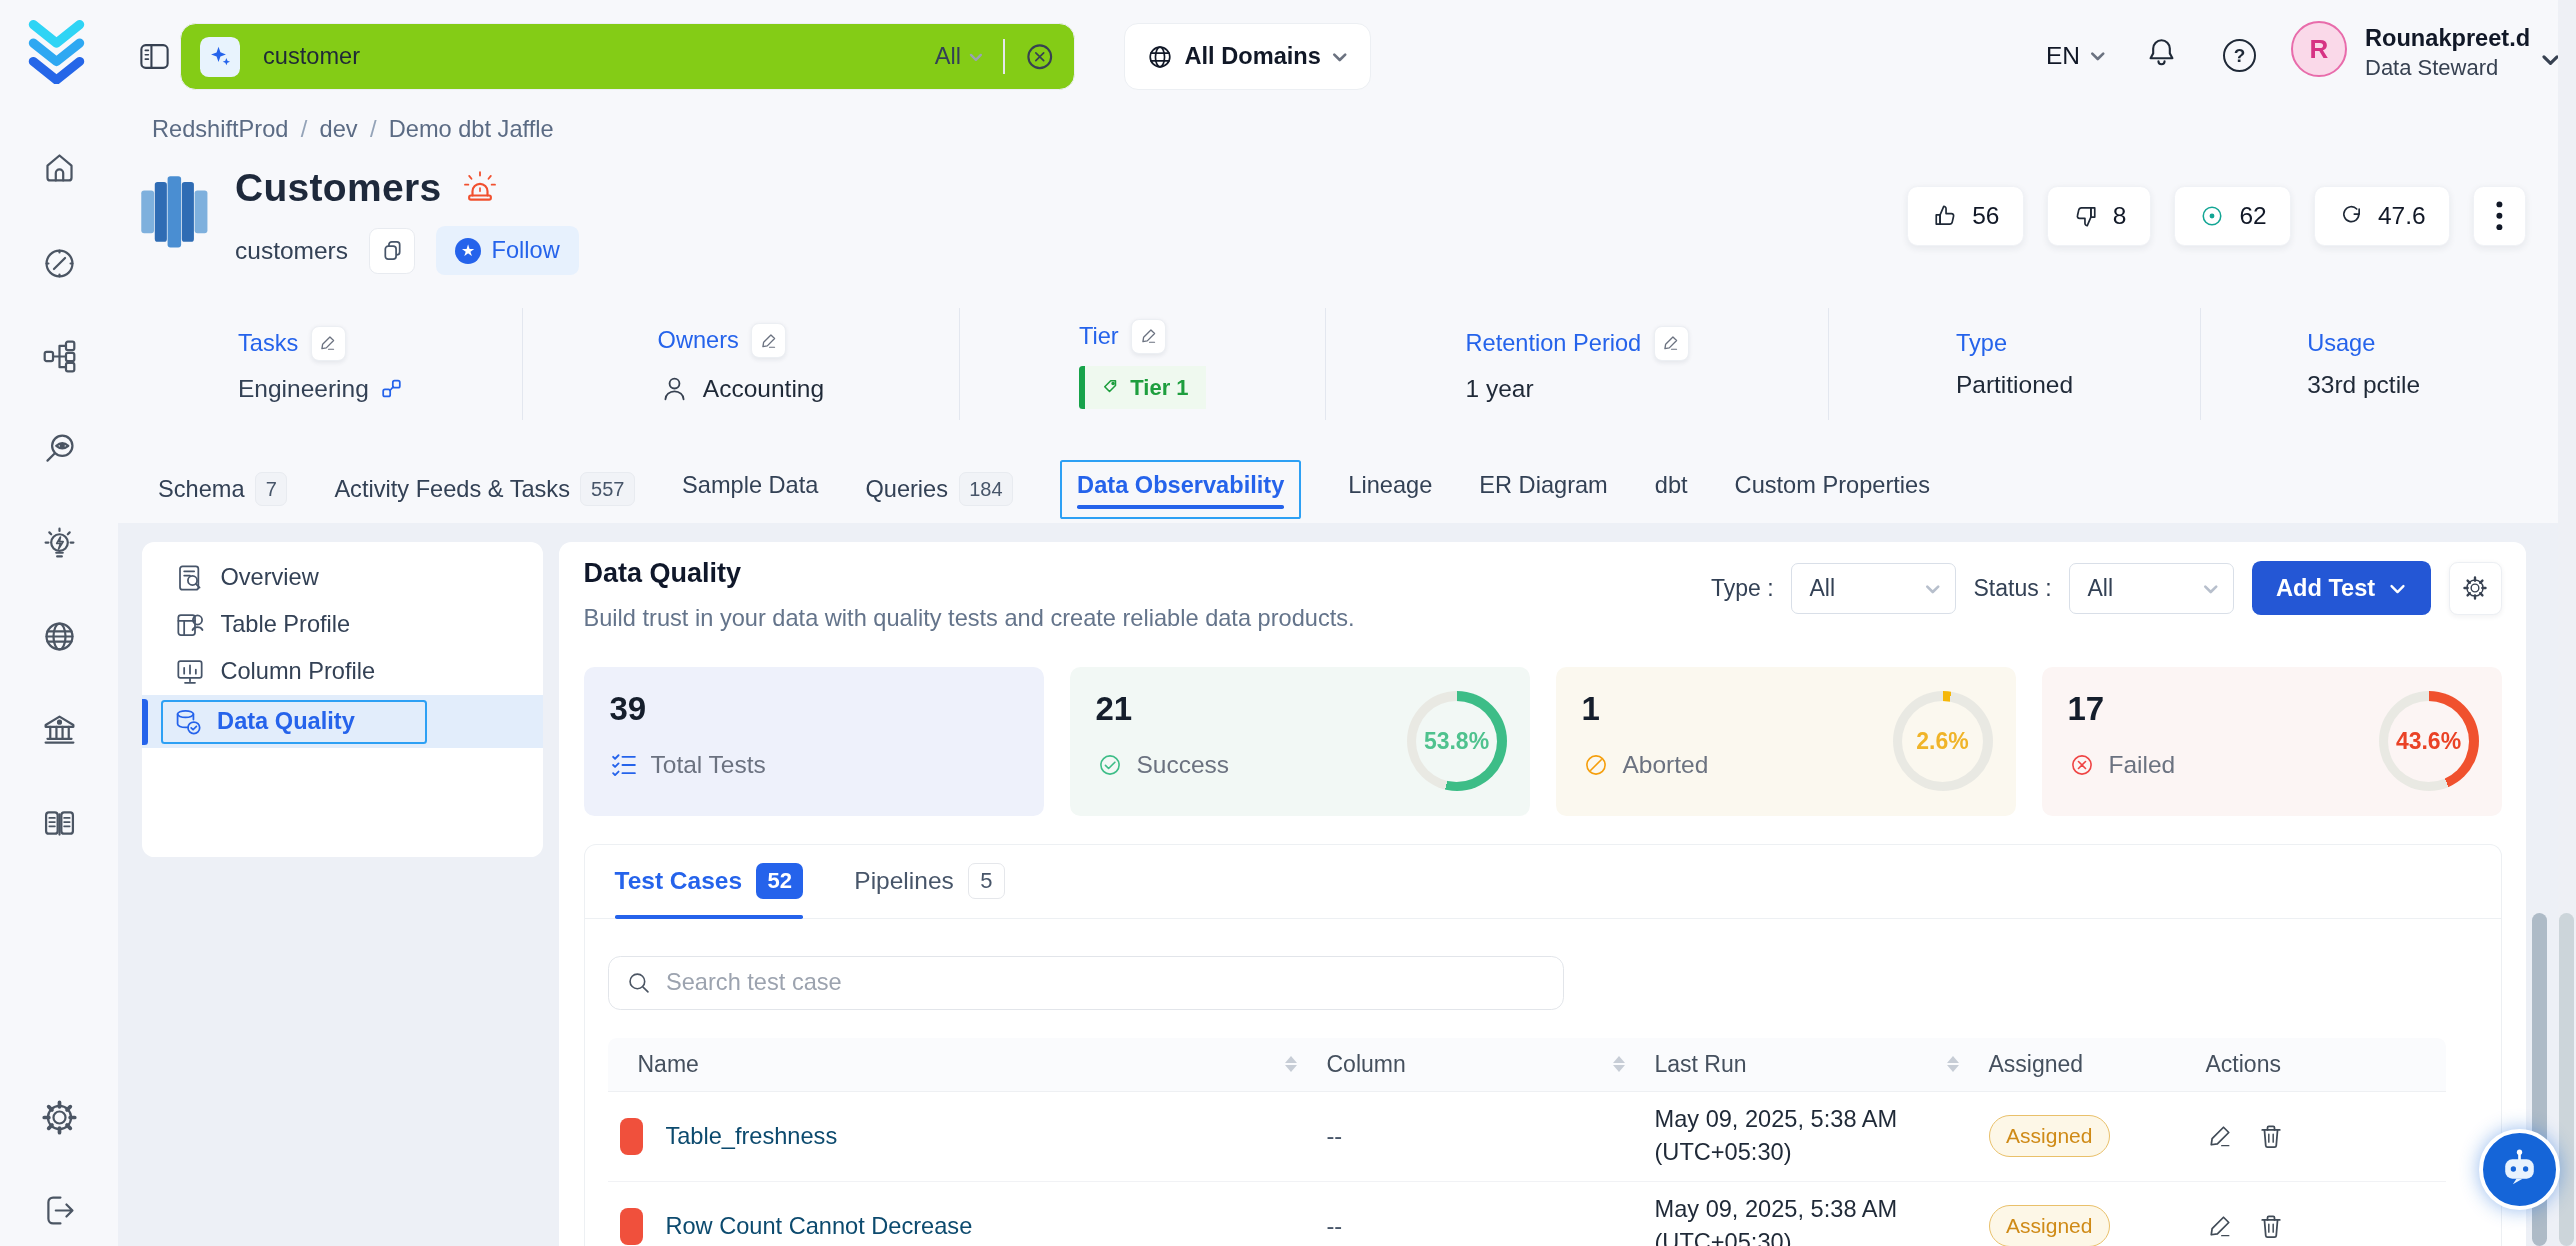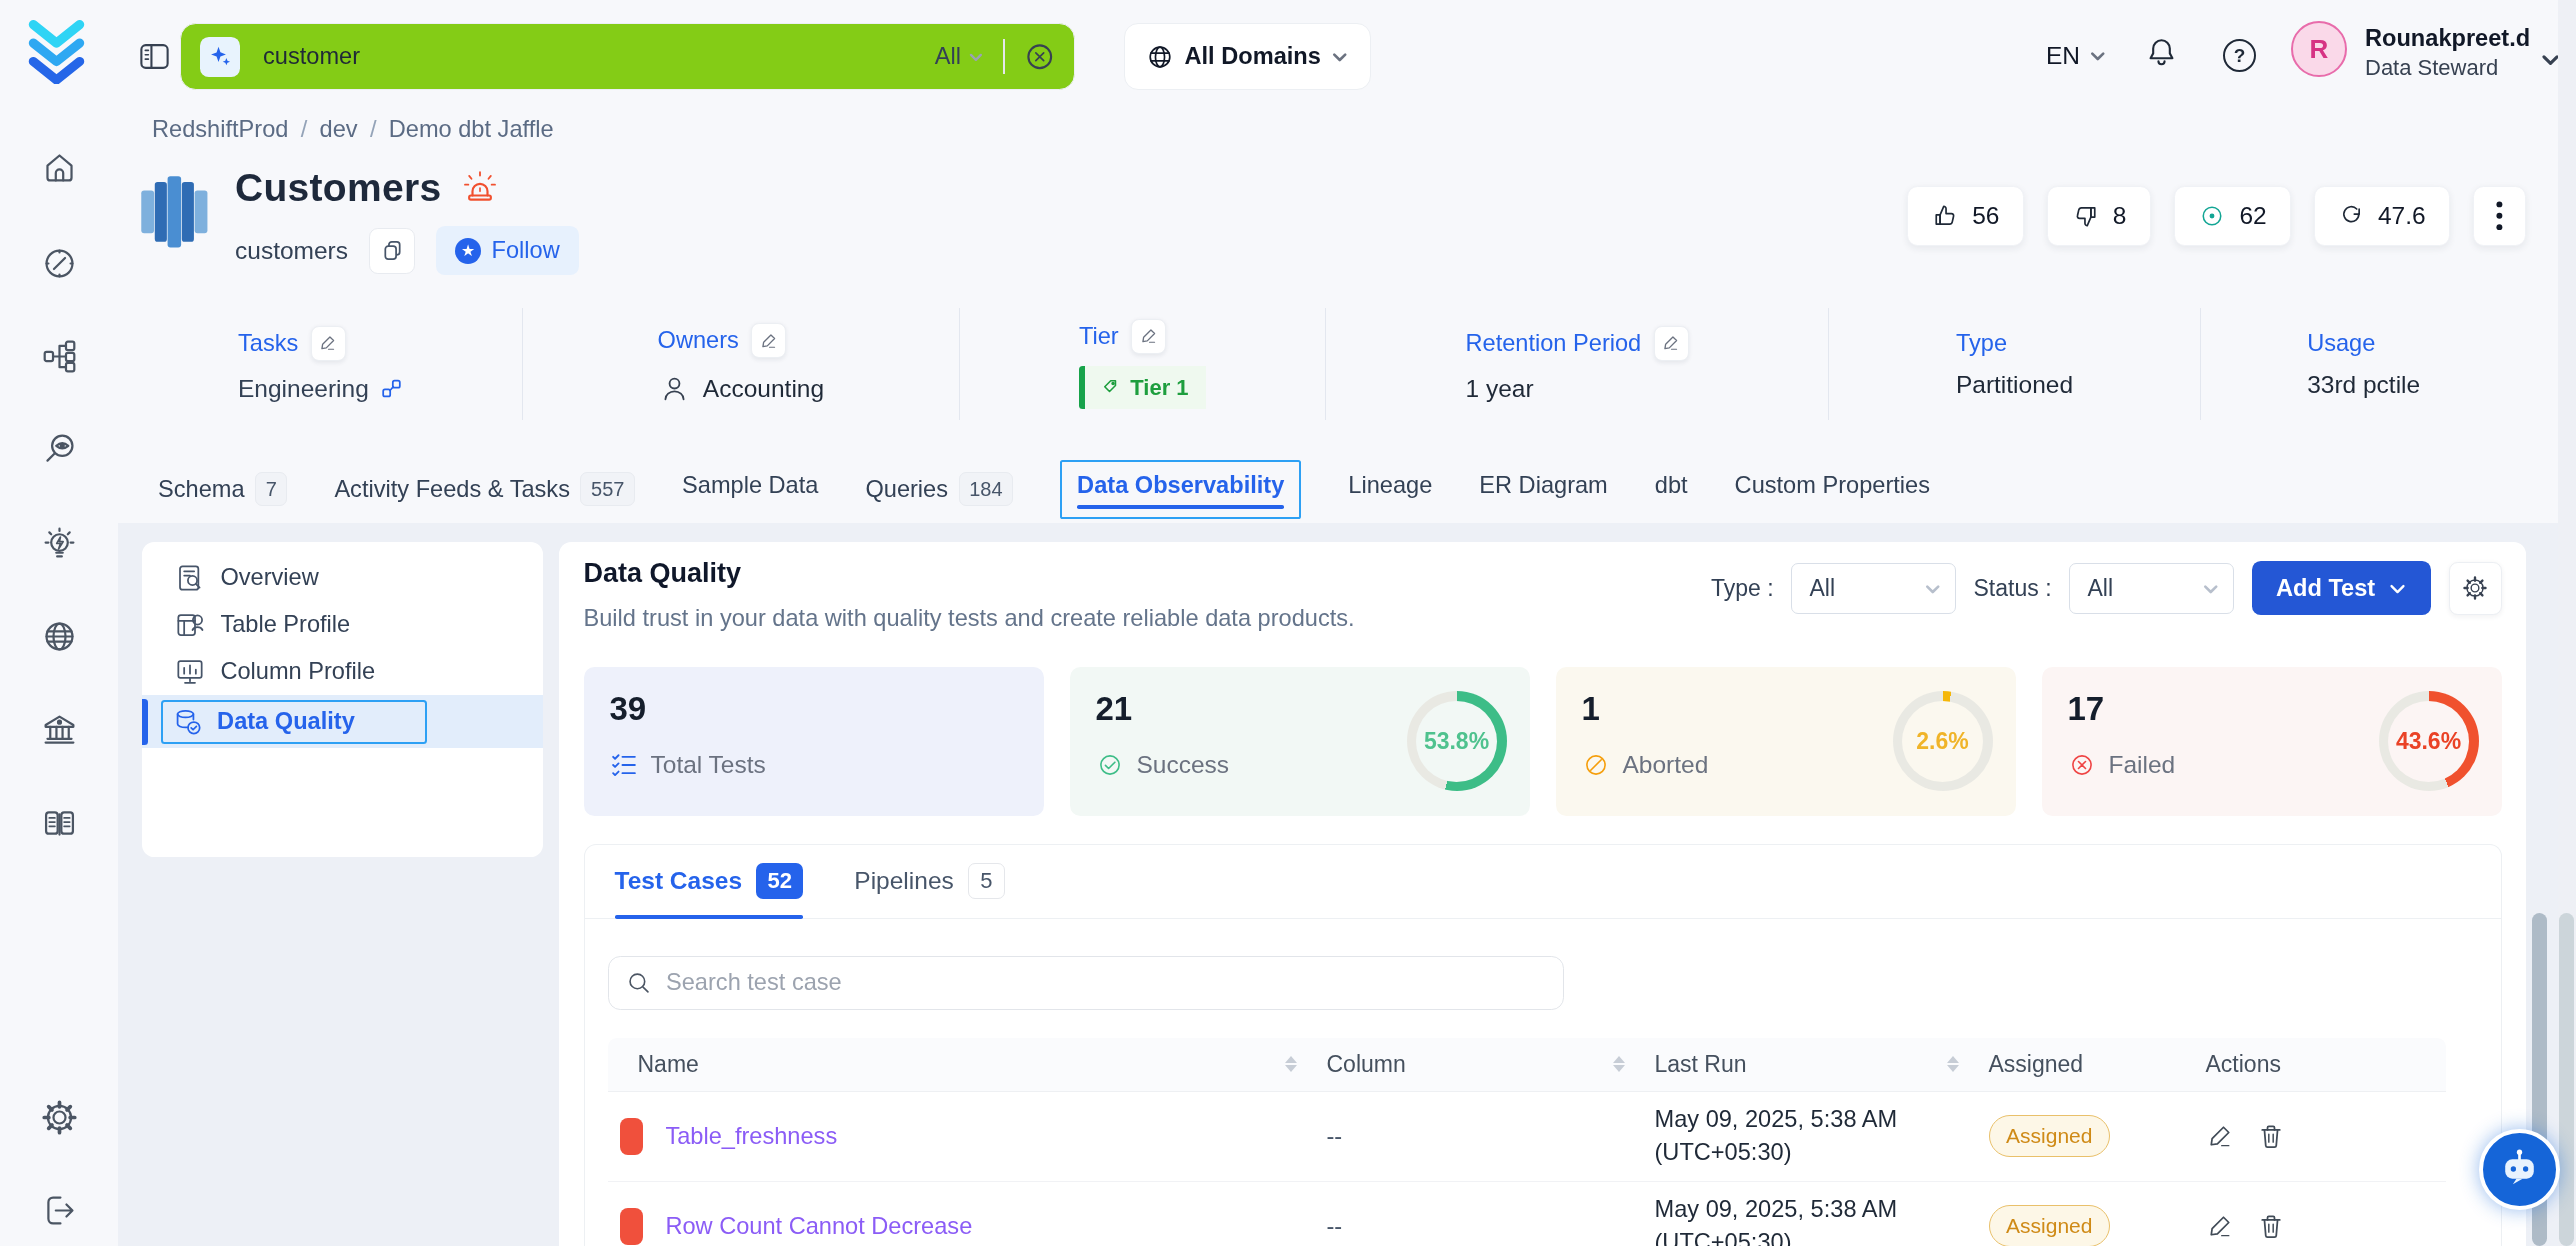--- a/index.html
+++ b/index.html
@@ -128,21 +128,21 @@
   .tbody-row { height:90px; border-bottom:1.8px solid #f1f2f5; }
   .c-name { width:719px; display:flex; align-items:center; padding-left:30px; }
   .c-col { width:328px; display:flex; align-items:center; }
   .c-run { width:334px; display:flex; align-items:center; }
   .c-inc { width:217px; display:flex; align-items:center; }
   .c-act { width:210px; display:flex; align-items:flex-start; }
   .sorter { margin-left:auto; margin-right:30px; display:flex; flex-direction:column; gap:2.6px; cursor:pointer; }
   .sorter i { width:0; height:0; border-left:6.1px solid transparent; border-right:6.1px solid transparent; display:block; }
   .sorter .up { border-bottom:7px solid #c7cdd6; } .sorter .dn { border-top:7px solid #c7cdd6; }
   .statuspill { width:23.6px; height:37px; border-radius:7.9px; background:#f0503c; margin-right:22px; flex:none; }
-  .tlink { font-size:23.6px; color:#8b5cf6; cursor:pointer; }
+  .tlink { font-size:23.6px; color:#0c4a6e; cursor:pointer; }
   .dashval { font-size:23.6px; color:#475569; }
   .runtxt { font-size:23.6px; color:#1f2937; line-height:33px; }
   .incbadge { border:1.8px solid #e9c06a; background:#fdf7e7; border-radius:874px; padding:7.9px 16.6px; font-size:21px; color:#cf8a16; }
   .actic { width:28px; height:28px; color:#414b57; cursor:pointer; }
   .actic + .actic { margin-left:23px; }
 
   
   .sb-inner { position:absolute; left:2532px; top:913px; bottom:0; width:15px; background:#aebbc7; border-radius:7.9px; cursor:pointer; }
   .sb-outer-track { position:absolute; left:2558px; top:0; bottom:0; width:18.4px; background:#eef0f5; }
   .sb-outer { position:absolute; left:2559px; top:913px; bottom:0; width:15px; background:#ccd5da; border-radius:7.9px; cursor:pointer; }

